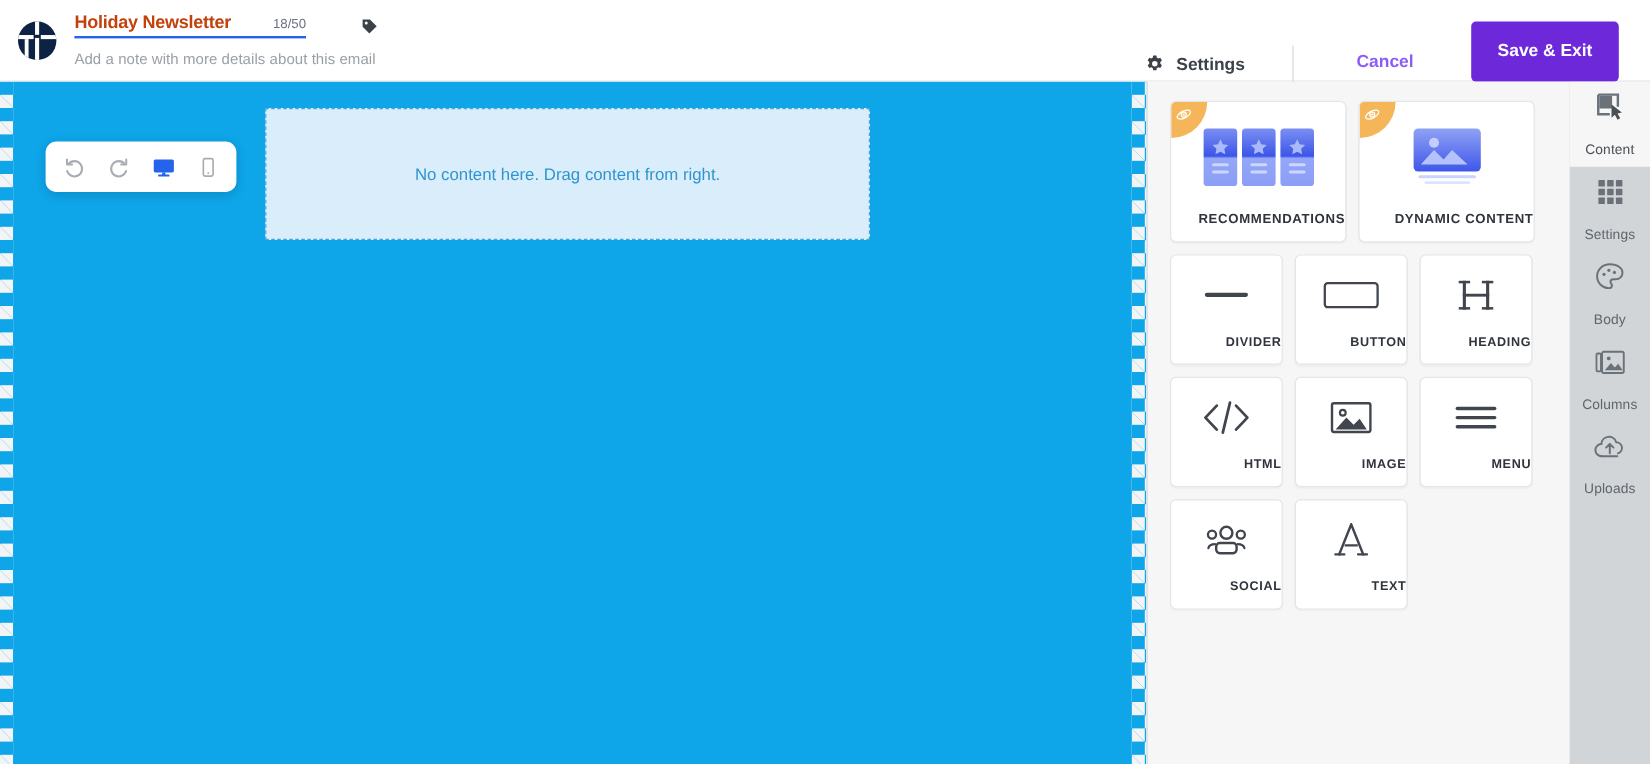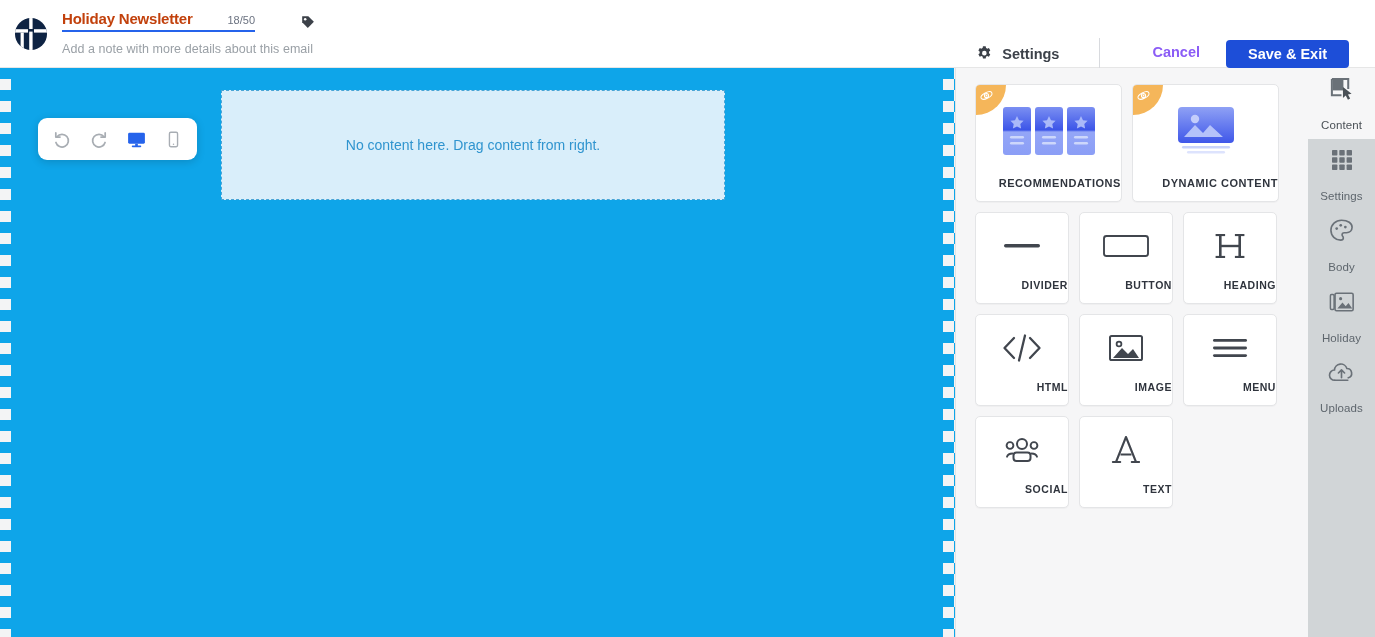--- a/index.html
+++ b/index.html
@@ -46,23 +46,23 @@
     padding: 6px 10px;
   }
   .divider-v { width: 1px; height: 30px; background: #d8dade; margin: 0 26px 0 30px; }
   .cancel-btn {
     font-size: 14.5px; color: #8b5cf6; font-weight: 600;
     background: none; border: none; cursor: pointer;
     font-family: "Liberation Sans", sans-serif;
     padding: 8px 26px;
   }
   .save-btn {
-    background: #1d4ed8; color: #fff; border: none; cursor: pointer;
+    background: #6d28d9; color: #fff; border: none; cursor: pointer;
     font-size: 14.5px; font-weight: 700; border-radius: 4px;
-    padding: 0 22px; height: 28px; 
+    padding: 0 22px; height: 50px; margin-left: 22px;
     font-family: "Liberation Sans", sans-serif;
   }
 
   
   .body-area { flex: 1; display: flex; position: relative; overflow: hidden; }
 
   
   .canvas {
     width: 956px; position: relative; background: #0ea5e9;
     border-right: 1px solid #e3e3e3;
@@ -459,21 +459,21 @@
 
       <div class="nav-item">
         <span>
           <svg width="26" height="24" viewBox="0 0 28 24">
             <rect x="1.5" y="4" width="4" height="16" rx="1.2" fill="none" stroke="#6a7178" stroke-width="1.6"></rect>
             <rect x="6.5" y="2.5" width="19.5" height="19" rx="1.6" fill="none" stroke="#6a7178" stroke-width="1.7"></rect>
             <circle cx="12.5" cy="8.4" r="1.7" fill="#6a7178"></circle>
             <path d="M9 19l5.5-6.5 3.5 4 3-3.3 4 5.8z" fill="#6a7178"></path>
           </svg>
         </span>
-        <span class="nav-label">Holiday</span>
+        <span class="nav-label">Columns</span>
       </div>
 
       <div class="nav-item">
         <span>
           <svg width="27" height="23" viewBox="0 0 28 23">
             <path d="M7 19.5a5.3 5.3 0 0 1-.3-10.6A6.6 6.6 0 0 1 19.6 7.4a4.9 4.9 0 0 1 1.4 9.6" fill="none" stroke="#6a7178" stroke-width="1.7" stroke-linecap="round"></path>
             <path d="M7 19.5h13.5" fill="none" stroke="#6a7178" stroke-width="1.7" stroke-linecap="round"></path>
             <path d="M14 17V8.8M14 8.8l-3.2 3.2M14 8.8l3.2 3.2" fill="none" stroke="#6a7178" stroke-width="1.7" stroke-linecap="round" stroke-linejoin="round"></path>
           </svg>
         </span>

